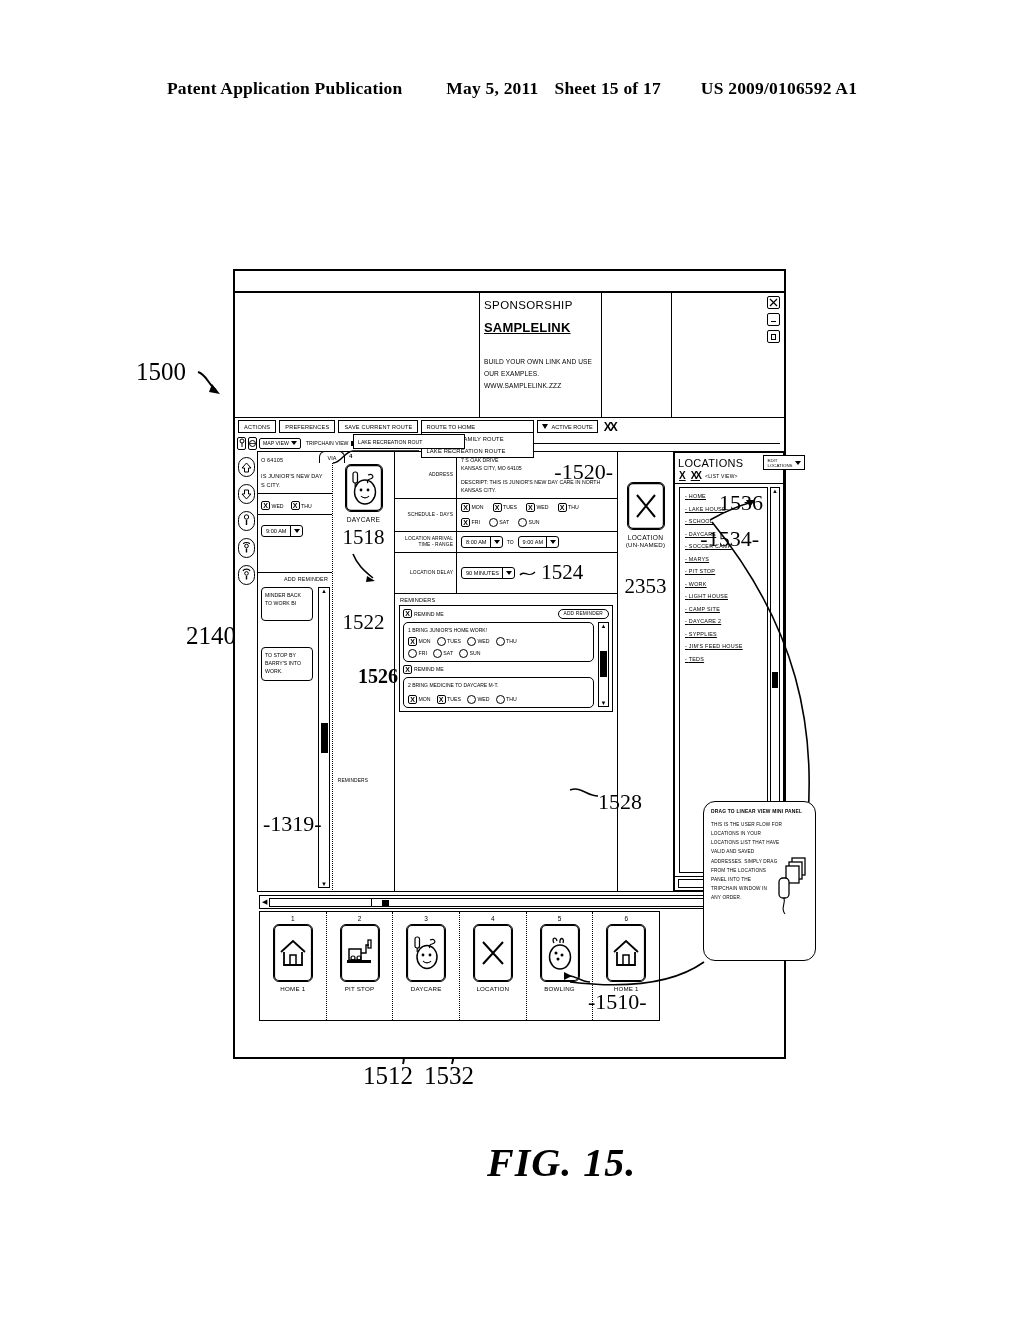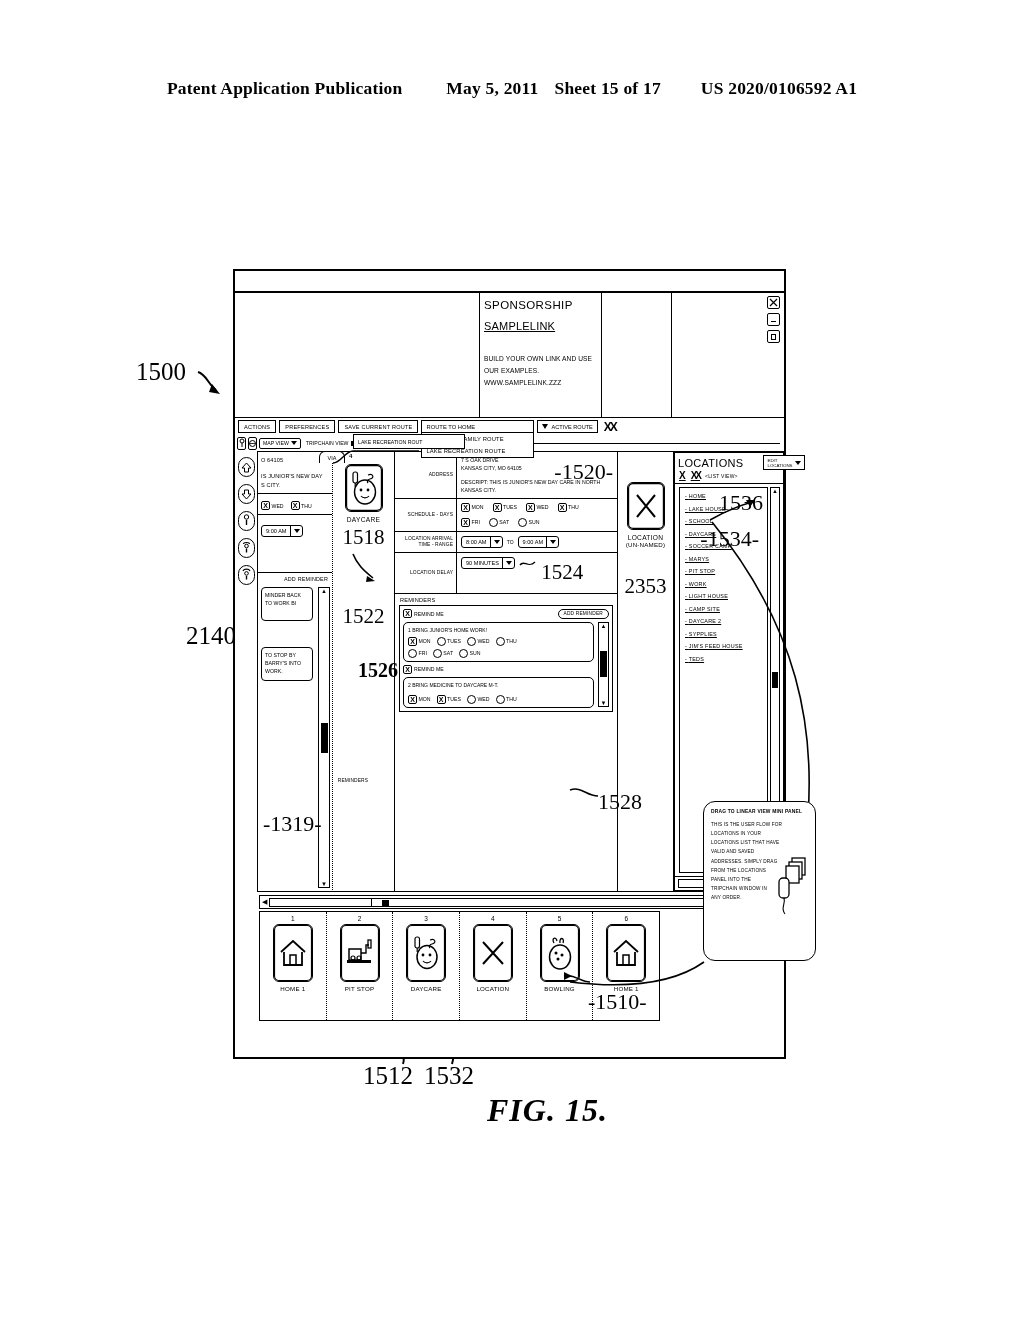--- a/index.html
+++ b/index.html
@@ -17,23 +17,23 @@
     position:absolute; left:0; top:78px; width:1024px;
     display:flex; justify-content:center; align-items:baseline;
     font-family:"Liberation Serif", serif;
     font-weight:bold; font-size:17.5px; letter-spacing:.2px;
   }
   .pat-header span{ white-space:nowrap; }
   .ph-gap1{ width:44px; } .ph-gap2{ width:16px; } .ph-gap3{ width:40px; }
 
   
   .fig-caption{
-    position:absolute; left:487px; top:1092px;
+    position:absolute; left:487px; top:1139px;
     font-family:"Liberation Serif", serif;
-    font-style:italic; font-weight:bold; font-size:32px;
+    font-style:italic; font-weight:bold; font-size:40px;
     letter-spacing:1px;
   }
 
   
   .refnum{
     position:absolute;
     font-family:"Liberation Serif", serif;
     font-size:25px; font-weight:500; letter-spacing:0px;
     white-space:nowrap;
   }
@@ -51,21 +51,21 @@
   .sponsor-band{
     height:125px; border-bottom:1.5px solid #000;
     display:flex; position:relative; background:#fff;
   }
   .sp-col{ border-right:1px solid #000; }
   .sp-c1{ width:245px; }
   .sp-c2{ width:122px; padding:6px 4px 0 4px; }
   .sp-c3{ width:70px; }
   .sp-c4{ width:75px; border-right:none; }
   .sp-title{ font-size:11.5px; letter-spacing:.4px; margin-bottom:9px; }
-  .sp-link{ font-size:11px; font-weight:normal; text-decoration:underline; letter-spacing:.2px; margin-bottom:23px;}
+  .sp-link{ font-size:13px; font-weight:bold; text-decoration:underline; letter-spacing:.2px; margin-bottom:23px;}
   .sp-line{ font-size:6.6px; letter-spacing:.1px; margin-bottom:5px; }
   .win-btns{
     position:absolute; right:3px; top:3px; width:14px;
     display:flex; flex-direction:column; gap:4px;
   }
   .wbtn{
     width:13px; height:13px; border:1.4px solid #000; border-radius:2px;
     display:flex; align-items:center; justify-content:center;
     font-size:8px; line-height:1; background:#fff;
   }
@@ -319,21 +319,21 @@
 </head>
 <body>
 
 <div class="pat-header">
   <span>Patent Application Publication</span>
   <span class="ph-gap1"></span>
   <span>May 5, 2011</span>
   <span class="ph-gap2"></span>
   <span>Sheet 15 of 17</span>
   <span class="ph-gap3"></span>
-  <span>US 2020/0106592 A1</span>
+  <span>US 2009/0106592 A1</span>
 </div>
 
 <div class="refnum" style="left:136px; top:358px;">1500</div>
 <svg class="lead ink" style="left:196px; top:368px;" width="40" height="34">
   <path d="M2,4 C10,6 12,16 20,22" stroke="#000" stroke-width="2" fill="none"></path>
   <path d="M16,16 L24,26 L13,24 Z" fill="#000"></path>
 </svg>
 
 <div class="refnum" style="left:186px; top:622px;">2140</div>
 <svg class="lead ink" style="left:240px; top:622px;" width="22" height="22">
@@ -521,21 +521,21 @@
             <circle cx="19" cy="22" r="1.4" fill="#000"></circle>
             <path d="M12,28 C14,30.5 18,30.5 20,28" stroke="#000" stroke-width="1.2" fill="none"></path>
           </svg>
         </div>
         <div class="loc-name">DAYCARE</div>
         <div class="refnum" style="position:static; font-size:21px; margin-top:2px;">1518</div>
         <svg class="ink" width="34" height="34" style="margin-top:2px;">
           <path d="M6,2 C10,12 16,18 26,26" stroke="#000" stroke-width="1.6" fill="none"></path>
           <path d="M20,24 L28,29 L19,30 Z" fill="#000"></path>
         </svg>
-        <div class="refnum" style="position:static; font-size:21px; margin-top:18px;">1522</div>
+        <div class="refnum" style="position:static; font-size:21px; margin-top:24px;">1522</div>
         <div class="refnum" style="position:static; font-size:20px; margin-top:30px; align-self:flex-end; margin-right:-4px;font-weight:bold;">1526</div>
       </div>
 
       <div class="details">
 
         <div class="d-row">
           <div class="d-lbl">ADDRESS</div>
           <div class="d-val">
             <div class="addr-line">7 S OAK DRIVE</div>
             <div class="addr-line">KANSAS CITY, MO 64105</div>
@@ -594,21 +594,21 @@
             <span class="timebox">
               <span>9:00 AM</span>
               <span class="tb-div"></span>
                 <span class="tri-d" style="border-top-width:4px;"></span>
             </span>
           </div>
         </div>
 
         <div class="d-row">
           <div class="d-lbl">LOCATION DELAY</div>
-          <div class="d-val" style="display:flex; align-items:flex-start; gap:4px;">
+          <div class="d-val" style="display:flex; align-items:center; gap:4px;">
             <span class="timebox">
               <span>90 MINUTES</span>
               <span class="tb-div"></span>
                 <span class="tri-d" style="border-top-width:4px;"></span>
             </span>
             <svg class="ink" width="18" height="12">
                 <path d="M1,8 C5,2 9,12 16,5" stroke="#000" stroke-width="1.4" fill="none"></path>
               </svg>
             <span class="refnum" style="position:static; font-size:21px;">1524</span>
           </div>

